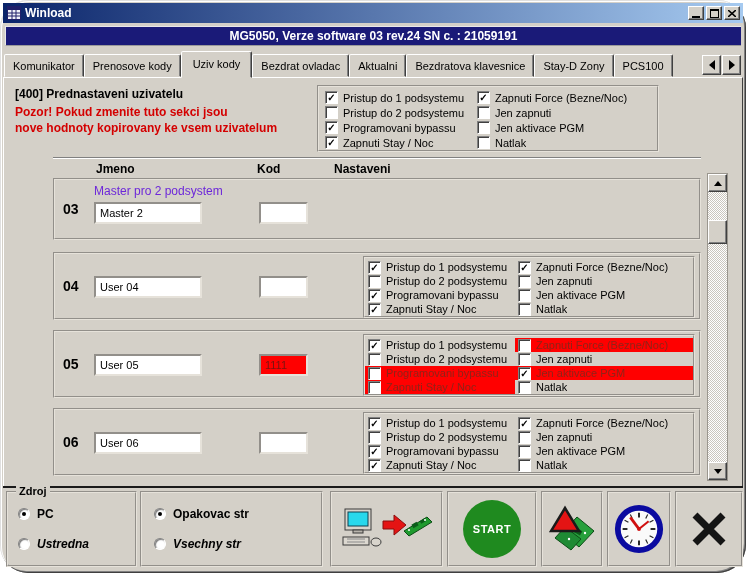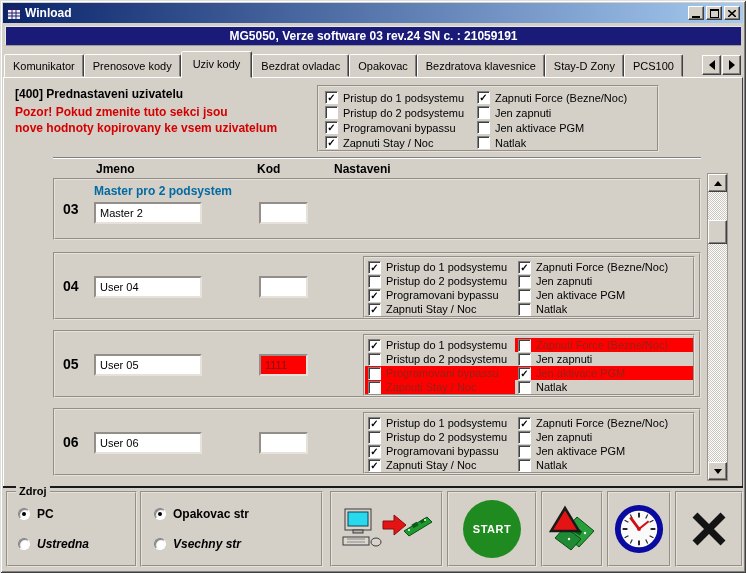--- a/index.html
+++ b/index.html
@@ -9,21 +9,21 @@
     --header-bg:#1a1a78;
     --warning-red:#d40000;
     --highlight-red:#ff0000;
     --highlight-text:#8f2318;
     --start-green:#1f8a1f;
     --clock-blue:#0a0aa0;
   }
   *{box-sizing:border-box;margin:0;padding:0;font-family:"Liberation Sans",sans-serif;}
   html,body{width:746px;height:573px;overflow:hidden;}
   .window{position:relative;width:746px;height:573px;background:var(--window-bg);
-    box-shadow:inset 1px 1px 0 #dfdfdf,inset -1px -1px 0 #404040,inset 2px 2px 0 #fff,inset -2px -2px 0 #808080;}
+    box-shadow:inset 1px 1px 0 #dfdfdf,inset -1px -1px 0 #404040,inset 2px 2px 0 #fff,inset -2px -2px 0 #808080;border-radius:28px;}
   
   .titlebar{position:absolute;left:3px;top:3px;width:740px;height:20px;
     background:linear-gradient(90deg,var(--titlebar-gradient-start),var(--titlebar-gradient-end));
     display:flex;align-items:center;padding-left:4px;}
   .app-icon{width:14px;height:14px;margin-right:4px;flex:0 0 auto;}
   .title-text{color:#fff;font-weight:bold;font-size:12px;line-height:14px;}
   .tb-buttons{position:absolute;right:3px;top:3px;display:flex;}
   .tbtn{width:16px;height:14px;background:var(--window-bg);border:1px solid;border-color:#fff #404040 #404040 #fff;
     box-shadow:inset -1px -1px 0 #808080;display:flex;align-items:center;justify-content:center;cursor:pointer;margin-left:2px;padding:0;}
   .glyph-min{width:8px;height:2px;background:#000;margin-top:7px;}
@@ -67,21 +67,21 @@
   .cb-label{font-size:11px;margin-left:5px;white-space:nowrap;overflow:hidden;color:#000;}
   
   .hr-etched{position:absolute;left:49px;top:79px;width:648px;height:2px;border-top:1px solid #808080;border-bottom:1px solid #fff;}
   .col-head{position:absolute;top:84px;font-size:12px;font-weight:bold;color:#000;}
   .col-head.name{left:92px;} .col-head.code{left:253px;} .col-head.settings{left:330px;}
   
   .rows{position:absolute;left:49px;top:100px;width:648px;}
   .user-row{position:relative;width:648px;height:68px;border:2px groove #e6e2da;margin-bottom:10px;}
   .user-row.with-sublabel{height:62px;margin-bottom:12px;}
   .row-number{position:absolute;left:8px;top:50%;transform:translateY(-50%);font-size:14px;font-weight:bold;color:#000;}
-  .row-sublabel{position:absolute;left:39px;top:4px;font-size:12px;font-weight:bold;color:#0369a1;}
+  .row-sublabel{position:absolute;left:39px;top:4px;font-size:12px;font-weight:normal;color:#6d28d9;}
   .name-input{position:absolute;left:39px;top:22px;width:108px;height:22px;border:2px inset #e6e2da;background:#fff;
     font-size:11px;padding:0 4px;color:#000;}
   .code-input{position:absolute;left:204px;top:22px;width:49px;height:22px;border:2px inset #e6e2da;background:#fff;
     font-size:11px;padding:0 4px;color:#000;}
   .code-input.code-red{background:var(--highlight-red);color:#7a1410;}
   .row-group{position:absolute;left:308px;top:2px;width:332px;height:62px;padding-top:2px;}
   .row-group .opt-col-1{width:150px;}
   
   .scrollbar{position:absolute;left:703px;top:95px;width:21px;height:308px;
     background:repeating-conic-gradient(#ffffff 0% 25%,#cac6be 0% 50%);background-size:2px 2px;
@@ -151,21 +151,21 @@
 
   <div class="panel-header">
     <span>MG5050, Verze software 03 rev.24 SN c. : 21059191</span>
   </div>
 
   <div class="tabstrip">
       <div class="tab">Komunikator</div>
       <div class="tab">Prenosove kody</div>
       <div class="tab active">Uziv kody</div>
       <div class="tab">Bezdrat ovladac</div>
-      <div class="tab">Opakovac</div>
+      <div class="tab">Aktualni</div>
       <div class="tab">Bezdratova klavesnice</div>
       <div class="tab">Stay-D Zony</div>
       <div class="tab">PCS100</div>
     </div>
   <button class="tab-arrow left">
       <span class="tri-left"></span>
     </button>
   <button class="tab-arrow right">
       <span class="tri-right"></span>
     </button>

